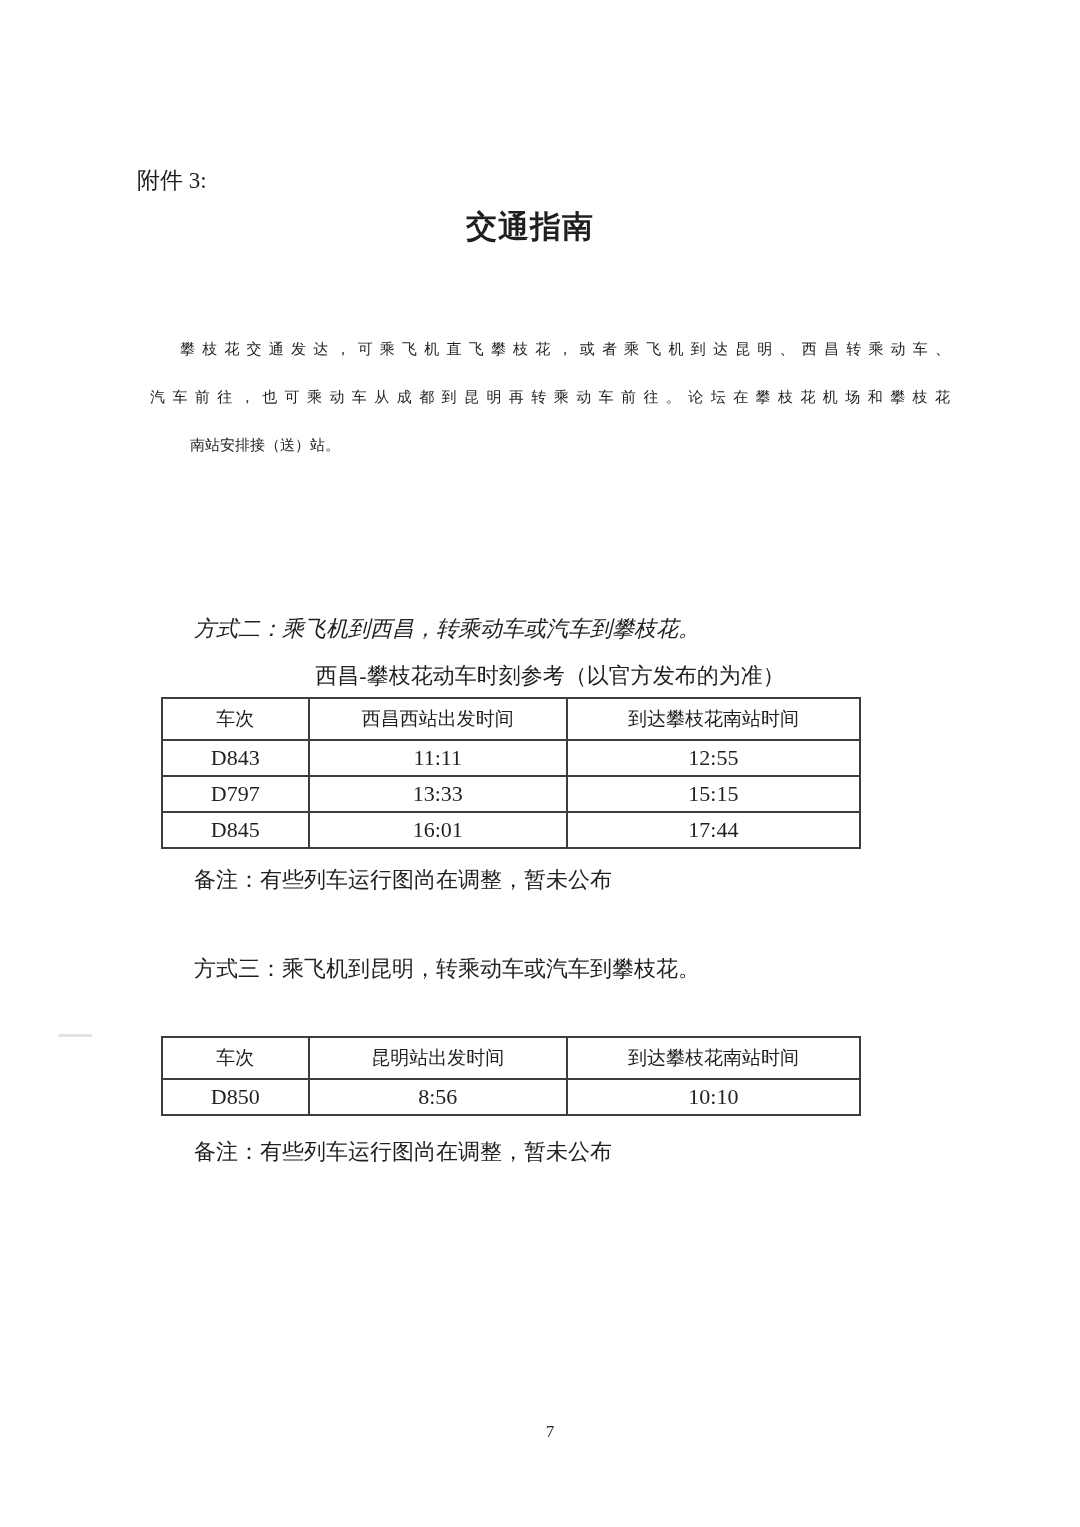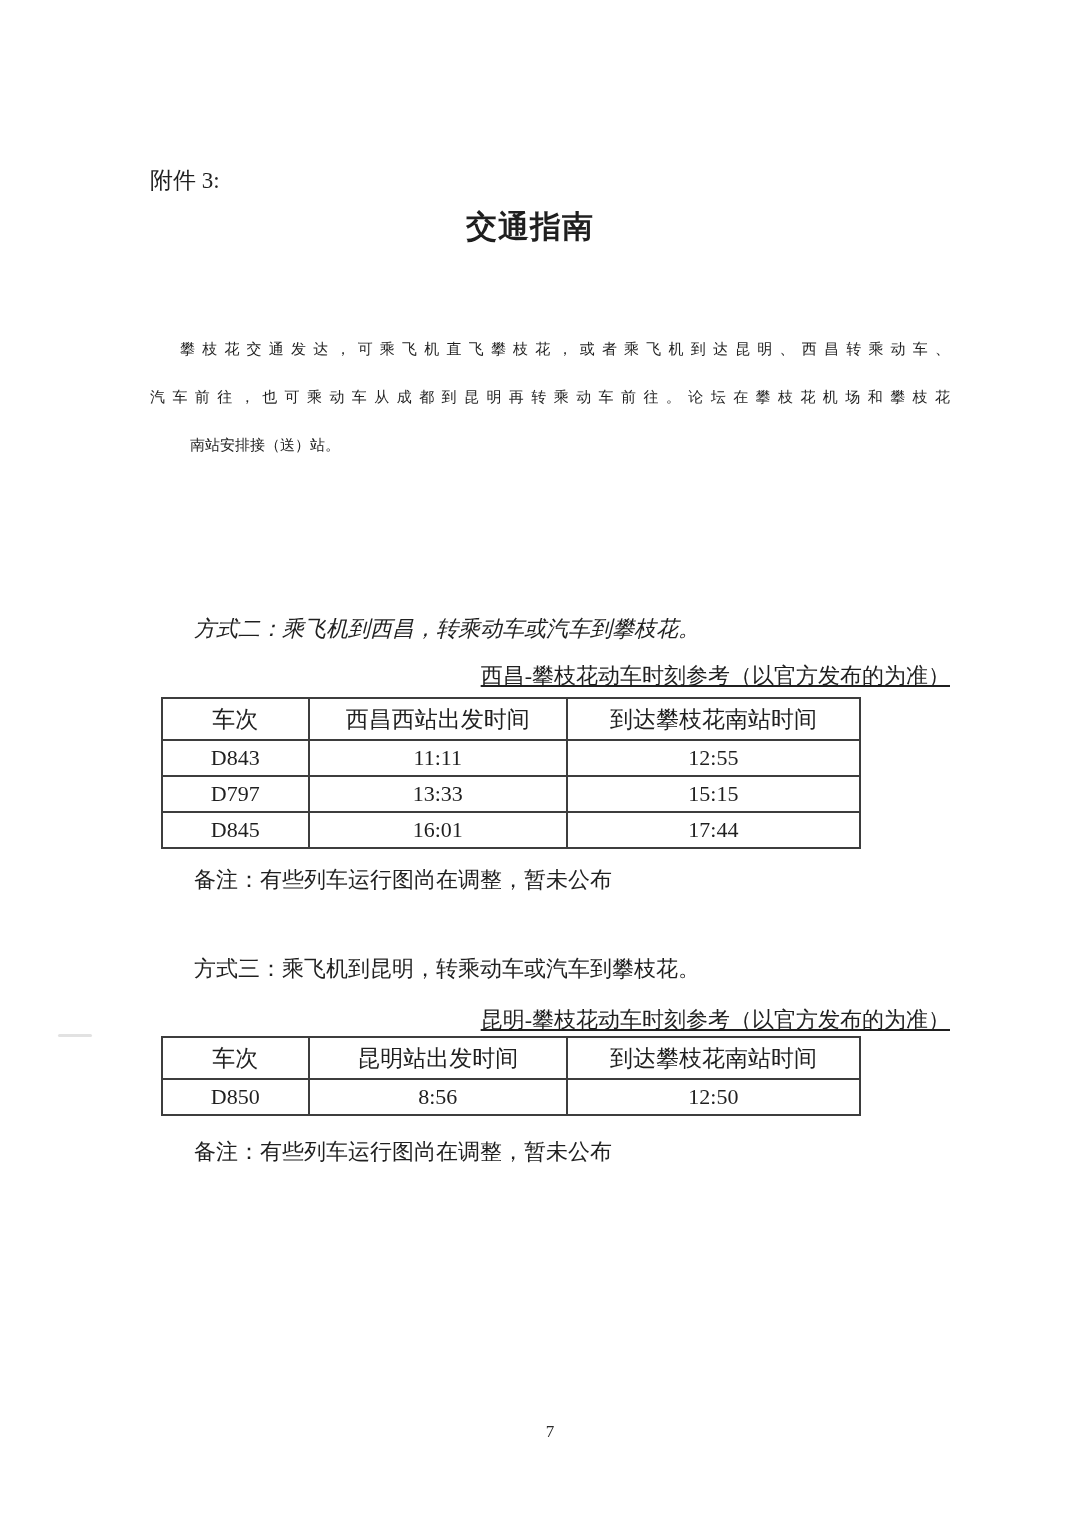--- a/index.html
+++ b/index.html
@@ -7,21 +7,21 @@
     width: 1080px; height: 1527px;
     background: #ffffff;
     position: relative;
     font-family: "Liberation Serif", "DejaVu Serif", serif;
     color: #1f1f1f;
     overflow: hidden;
   }
   .page { position: absolute; inset: 0; }
 
   .attachment {
-    position: absolute; left: 150px; top: 166px;
+    position: absolute; left: 137px; top: 166px;
     font-size: 23px; line-height: 30px;
   }
   .doc-title {
     position: absolute; left: 150px; top: 206px; width: 760px;
     text-align: center; font-size: 31px; font-weight: bold;
     line-height: 42px; letter-spacing: 1px;
   }
 
   .para { position: absolute; left: 150px; width: 800px; font-size: 15px; }
   .para .line { line-height: 48px; text-align: justify; text-align-last: justify; }
@@ -33,40 +33,40 @@
 
   .section-heading {
     position: absolute; left: 150px; width: 800px;
     font-size: 22px; line-height: 48px; text-indent: 2em;
   }
   .method2-heading { top: 605px; font-style: italic; }
   .method3-heading { top: 945px; }
 
   .table-caption {
     position: absolute; left: 150px; width: 800px;
-    text-align: right; font-size: 22px; line-height: 36px; text-decoration: underline;
+    text-align: center; font-size: 22px; line-height: 36px;
   }
   .caption1 { top: 658px; }
   .caption2 { top: 1002px; }
 
   table.schedule {
     position: absolute; left: 161px; width: 700px;
     border-collapse: collapse; table-layout: fixed;
   }
   .table1 { top: 697px; }
   .table2 { top: 1036px; }
   table.schedule col.c1 { width: 21%; }
   table.schedule col.c2 { width: 37%; }
   table.schedule col.c3 { width: 42%; }
   table.schedule th, table.schedule td {
     border: 2px solid #3d3d3d;
     text-align: center; vertical-align: middle;
     font-weight: normal; padding: 0;
   }
-  table.schedule th { height: 40px; font-size: 23px; }
+  table.schedule th { height: 40px; font-size: 19px; }
   table.schedule td { height: 34px; font-size: 22px; }
   .table2 td { height: 36px; }
 
   .note {
     position: absolute; left: 150px; width: 800px;
     font-size: 22px; line-height: 36px; text-indent: 2em;
   }
   .note1 { top: 862px; }
   .note2 { top: 1134px; }
 
@@ -131,40 +131,39 @@
         <td>16:01</td>
         <td>17:44</td>
       </tr>
     </tbody>
   </table>
 
   <div class="note note1">备注：有些列车运行图尚在调整，暂未公布</div>
 
   <div class="section-heading method3-heading">方式三：乘飞机到昆明，转乘动车或汽车到攀枝花。</div>
 
-  <div class="table-caption caption2">昆明-攀枝花动车时刻参考（以官方发布的为准）</div>
 
   <table class="schedule table2">
     <colgroup>
         <col class="c1">
         <col class="c2">
         <col class="c3">
       </colgroup>
     <thead>
       <tr>
         <th>车次</th>
         <th>昆明站出发时间</th>
         <th>到达攀枝花南站时间</th>
       </tr>
     </thead>
     <tbody>
       <tr>
         <td>D850</td>
         <td>8:56</td>
-        <td>12:50</td>
+        <td>10:10</td>
       </tr>
     </tbody>
   </table>
 
   <div class="note note2">备注：有些列车运行图尚在调整，暂未公布</div>
 
   <div class="scan-artifact"></div>
 
   <div class="page-number">7</div>
 

